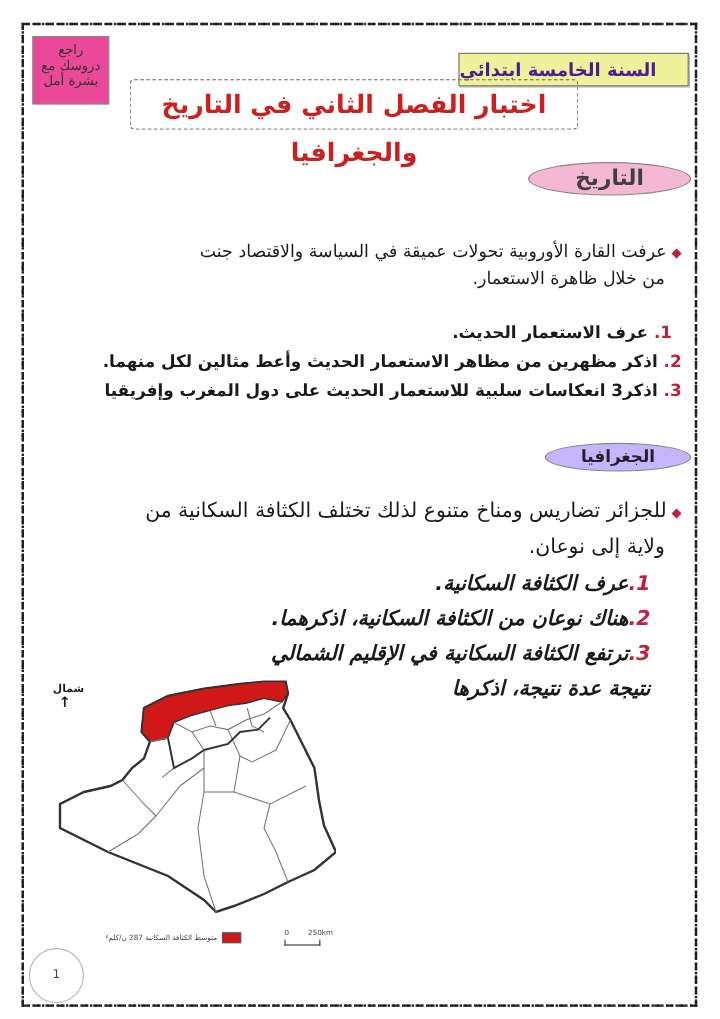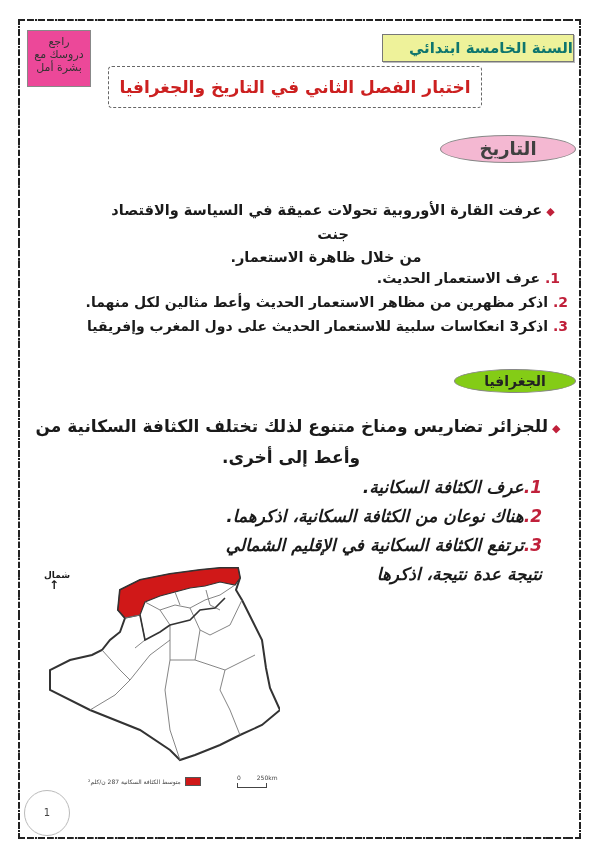--- a/index.html
+++ b/index.html
@@ -1,25 +1,25 @@
 <!DOCTYPE html>
 <html><head>
 <meta charset="utf-8">
 <style>
   html, body { margin:0; padding:0; background:#ffffff; }
   body { width:600px; height:849px; position:relative; overflow:hidden; font-family:"DejaVu Sans", sans-serif; color:#1a1a1a; }
   .page-frame { position:absolute; left:18px; top:19px; width:563px; height:820px; border:2px dashed #222; border-style:dashed; box-sizing:border-box; }
   .page-frame::before { content:""; position:absolute; inset:-2px; border:2px dotted #222; pointer-events:none; }
-  .grade-box { position:absolute; right:26px; top:34px; width:190px; height:26px; background:#eef29a; border:1.5px solid #777; box-shadow:1px 1px 0 #bbb; direction:rtl; text-align:right; font-weight:bold; font-size:15px; line-height:26px; color:#0f766e; }
+  .grade-box { position:absolute; right:26px; top:44px; width:190px; height:26px; background:#eef29a; border:1.5px solid #777; box-shadow:1px 1px 0 #bbb; direction:rtl; text-align:left; font-weight:bold; font-size:15px; line-height:26px; color:#4c1d95; }
   .promo-box { position:absolute; left:27px; top:30px; width:64px; height:57px; background:#ec4899; border:1.5px solid #888; direction:rtl; text-align:center; font-size:11px; line-height:13px; color:#333; padding-top:4px; box-sizing:border-box; }
-  .title-box { position:absolute; left:108px; top:66px; width:372px; height:40px; border:1.5px dashed #666; border-radius:4px; direction:rtl; text-align:center; color:#cc2020; font-weight:bold; font-size:17px; line-height:40px; }
+  .title-box { position:absolute; left:108px; top:66px; width:372px; height:40px; border:1.5px dashed #666; border-radius:4px; direction:rtl; text-align:center; color:#cc2020; font-weight:bold; font-size:21px; line-height:40px; }
   .section-badge { position:absolute; direction:rtl; text-align:center; font-weight:bold; border:1.5px solid #888; border-radius:50%; }
   .badge-history { right:24px; top:135px; width:134px; height:26px; background:#f4b8d2; font-size:18px; line-height:26px; color:#404040; }
-  .badge-geo { right:24px; top:369px; width:120px; height:22px; background:#84cc16; font-size:14px; line-height:22px; color:#222; }
-  .text-block { position:absolute; direction:rtl; text-align:center; font-weight:bold; }
+  .badge-geo { right:24px; top:369px; width:120px; height:22px; background:#c4b5fd; font-size:14px; line-height:22px; color:#222; }
+  .text-block { position:absolute; direction:rtl; text-align:right; font-weight:normal; }
   .para-history { right:32px; top:199px; width:470px; font-size:14.5px; line-height:23px; }
   .para-history .line { display:block; }
   .para-history .indent { padding-right:14px; }
   .bullet { color:#c0203a; font-size:11px; margin-left:4px; }
   .num { color:#c0203a; }
   .q-history { position:absolute; right:32px; direction:rtl; text-align:right; font-weight:bold; font-size:14px; }
   .para-geo { right:32px; top:412px; width:540px; font-size:17px; line-height:28px; }
   .para-geo .indent { padding-right:14px; }
   .q-geo { position:absolute; right:58px; direction:rtl; text-align:right; font-weight:bold; font-size:17px;font-style:italic; }
   .map-wrap { position:absolute; left:30px; top:560px; width:250px; height:220px; }
@@ -59,21 +59,21 @@
   <span class="num">2.</span> <span>اذكر مظهرين من مظاهر الاستعمار الحديث وأعط مثالين لكل منهما.</span>
 </div>
 <div class="q-history" style="top:318px;">
   <span class="num">3.</span> <span>اذكر3 انعكاسات سلبية للاستعمار الحديث على دول المغرب وإفريقيا</span>
 </div>
 
 <div class="section-badge badge-geo">الجغرافيا</div>
 
 <div class="text-block para-geo">
   <span style="display:block"><span class="bullet">◆</span><span>للجزائر تضاريس ومناخ متنوع لذلك تختلف الكثافة السكانية من</span></span>
-  <span style="display:block" class="indent">وأعط إلى أخرى.</span>
+  <span style="display:block" class="indent">ولاية إلى نوعان.</span>
 </div>
 
 <div class="q-geo" style="top:477px;">
   <span class="num">1.</span><span>عرف الكثافة السكانية.</span>
 </div>
 <div class="q-geo" style="top:506px;">
   <span class="num">2.</span><span>هناك نوعان من الكثافة السكانية، اذكرهما.</span>
 </div>
 <div class="q-geo" style="top:535px;">
   <span class="num">3.</span><span>ترتفع الكثافة السكانية في الإقليم الشمالي</span>

